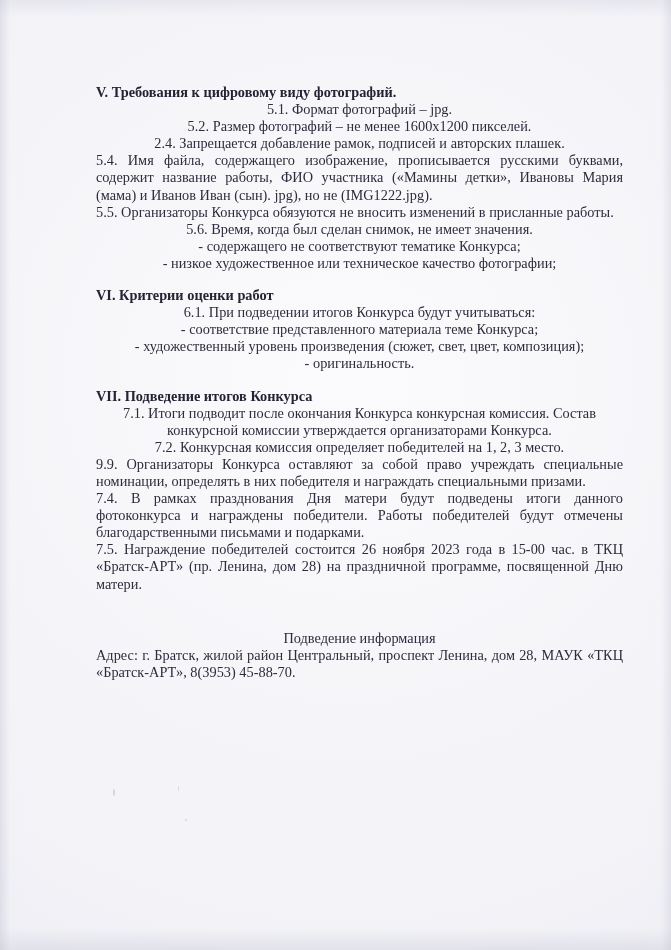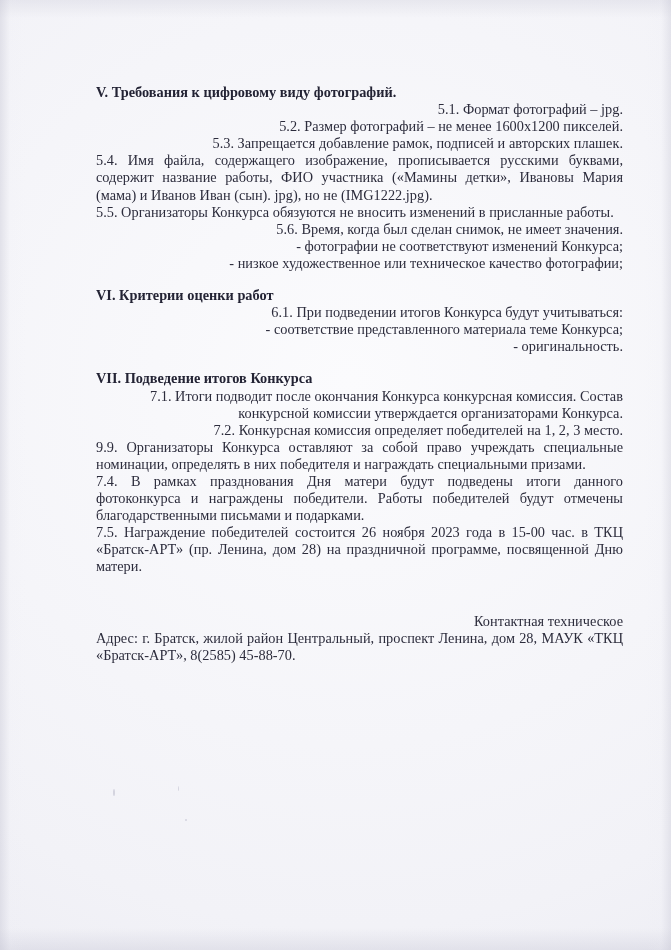--- a/index.html
+++ b/index.html
@@ -65,21 +65,21 @@
   }
 
   .gap-section {
     height: 15px;
   }
   .gap-contact {
     height: 37px;
   }
 
   .no-justify {
-    text-align: right;
+    text-align: center;
   }
 
   
   .speck {
     position: absolute;
     background: #b9b9cb;
     border-radius: 50%;
     opacity: 0.55;
     pointer-events: none;
   }
@@ -95,44 +95,45 @@
 
   <div class="content">
 
     <div>
       <p class="body-text heading para">V. Требования к цифровому виду фотографий.</p>
 
       <p class="body-text para no-justify">5.1. Формат фотографий – jpg.</p>
 
       <p class="body-text para no-justify">5.2. Размер фотографий – не менее 1600x1200 пикселей.</p>
 
-      <p class="body-text para no-justify">5.3. Запрещается добавление рамок, подписей и авторских плашек.</p>
+      <p class="body-text para no-justify">2.4. Запрещается добавление рамок, подписей и авторских плашек.</p>
 
       <p class="body-text para">5.4. Имя файла, содержащего изображение, прописывается русскими буквами, содержит название работы, ФИО участника («Мамины детки», Ивановы Мария (мама) и Иванов Иван (сын). jpg), но не (IMG1222.jpg).</p>
 
       <p class="body-text para">5.5. Организаторы Конкурса обязуются не вносить изменений в присланные работы.</p>
 
       <p class="body-text para no-justify">5.6. Время, когда был сделан снимок, не имеет значения.</p>
 
 
-      <p class="body-text para no-justify">- фотографии не соответствуют изменений Конкурса;</p>
+      <p class="body-text para no-justify">- содержащего не соответствуют тематике Конкурса;</p>
 
       <p class="body-text para no-justify">- низкое художественное или техническое качество фотографии;</p>
 
     </div>
 
     <div class="gap-section"></div>
 
     <div>
       <p class="body-text heading para">VI. Критерии оценки работ</p>
 
       <p class="body-text para no-justify">6.1. При подведении итогов Конкурса будут учитываться:</p>
 
       <p class="body-text para no-justify">-  соответствие представленного материала теме Конкурса;</p>
 
+      <p class="body-text para no-justify">- художественный уровень произведения (сюжет, свет, цвет, композиция);</p>
 
       <p class="body-text para no-justify">- оригинальность.</p>
     </div>
 
     <div class="gap-section"></div>
 
     <div>
       <p class="body-text heading para">VII. Подведение итогов Конкурса</p>
 
       <p class="body-text para no-justify">7.1. Итоги подводит после окончания Конкурса конкурсная комиссия. Состав конкурсной комиссии утверждается организаторами Конкурса.</p>
@@ -142,19 +143,19 @@
       <p class="body-text para">9.9. Организаторы Конкурса оставляют за собой право учреждать специальные номинации, определять в них победителя и награждать специальными призами.</p>
 
       <p class="body-text para">7.4. В рамках празднования Дня матери будут подведены итоги данного фотоконкурса и награждены победители. Работы победителей будут отмечены благодарственными письмами и подарками.</p>
 
       <p class="body-text para">7.5. Награждение победителей состоится 26 ноября 2023 года в 15-00 час. в ТКЦ «Братск-АРТ» (пр. Ленина, дом 28) на праздничной программе, посвященной Дню матери.</p>
     </div>
 
     <div class="gap-contact"></div>
 
     <div>
-      <p class="body-text para no-justify">Контактная техническое</p>
+      <p class="body-text para no-justify">Подведение информация</p>
 
-      <p class="body-text para">Адрес: г. Братск, жилой район Центральный, проспект Ленина, дом 28, МАУК «ТКЦ «Братск-АРТ», 8(2585) 45-88-70.</p>
+      <p class="body-text para">Адрес: г. Братск, жилой район Центральный, проспект Ленина, дом 28, МАУК «ТКЦ «Братск-АРТ», 8(3953) 45-88-70.</p>
     </div>
 
   </div>
 </div>
 
 </body></html>

